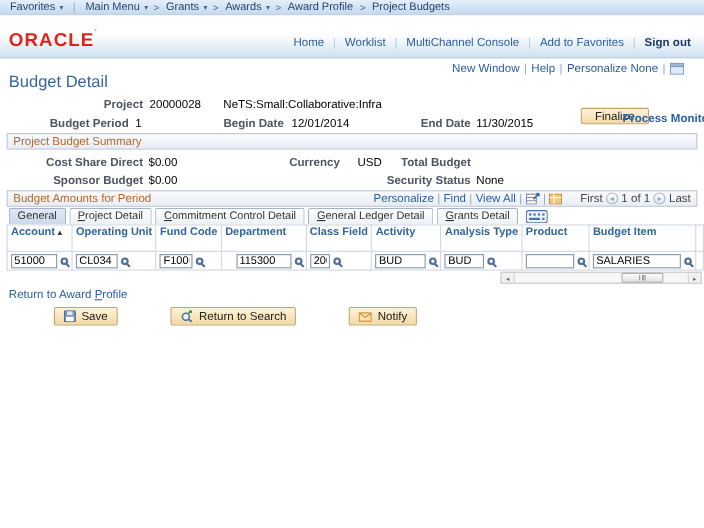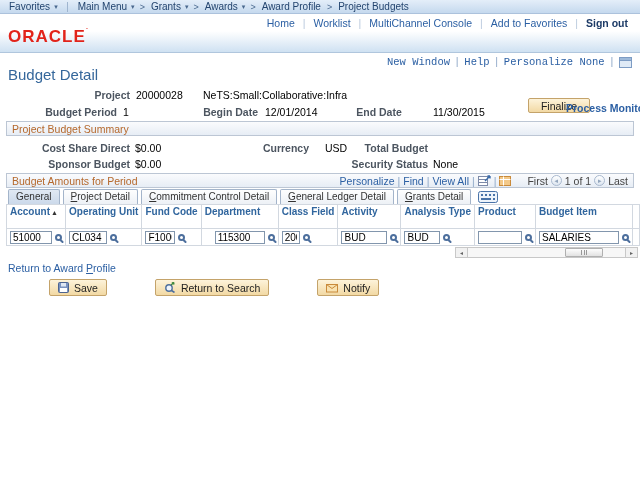--- a/index.html
+++ b/index.html
@@ -13,28 +13,28 @@
     display:flex; align-items:center; padding:0 7px; font-size:10px; color:#24456f; white-space:nowrap; }
   .crumbbar .item { margin:0 2px; cursor:default; }
   .dd-arrow { font-size:7px; color:#4a688e; margin:0 1px 0 2px; }
   .vbar { width:1px; height:10px; background:#9fb5cf; margin:0 8px; }
   .gt { color:#4a688e; font-size:9px; margin:0 4px; }
 
   
   .hdr { position:absolute; top:14px; left:0; width:640px; height:39px;
     background:linear-gradient(#ffffff 45%, #cfe1f2); border-bottom:1px solid #b0c6dd; }
   .hdr-links { position:absolute; top:3px; right:10px; display:flex; align-items:center; font-size:10.5px; }
-  .hdr-links .lnk { color:#2b5fa3; margin:0 4px; cursor:pointer; }
+  .hdr-links .lnk { color:#2b5fa3; margin:16px 4px; cursor:pointer; }
   .hdr-links .sep { color:#b9c9dd; margin:0 4px; }
   .hdr-links .signout { color:#1c3a66; font-weight:bold; margin:0 2px 0 4px; cursor:pointer; }
   .logo { position:absolute; left:8px; top:13px; color:#e2231a; font-size:17px; font-weight:bold; letter-spacing:1px; }
   .logo::after { content:"\00B4"; font-size:7px; vertical-align:top; }
 
   
-  .pgtools { position:absolute; top:56px; right:8px; display:flex; align-items:center; font-size:10.5px; color:#2b5fa3;font-family:Liberation Mono, monospace; }
+  .pgtools { position:absolute; top:56px; right:18px; display:flex; align-items:center; font-size:10.5px; color:#2b5fa3; }
   .pgtools .sep { color:#8fa8c8; margin:0 4px; }
   .pgtools .lnk { cursor:pointer; }
 
   .title { position:absolute; top:66px; left:8px; font-size:15px; color:#35679b; }
 
   
   .lbl { font-weight:bold; color:#4c5560; font-size:10.5px; }
   .val { color:#000; font-size:10.5px; }
   .abs { position:absolute; white-space:nowrap; }
   .ralign { text-align:right; }
@@ -150,21 +150,21 @@
   <div class="title">Budget Detail</div>
 
   <span class="abs lbl ralign" style="top:89px; left:0; width:130px;">Project</span>
   <span class="abs val" style="top:89px; left:136px;">20000028</span>
   <span class="abs lbl ralign" style="top:106px; left:0; width:117px;">Budget Period</span>
 
   <span class="abs val" style="top:89px; left:203px;">NeTS:Small:Collaborative:Infra</span>
   <span class="abs val" style="top:106px; left:123px;">1</span>
   <span class="abs lbl ralign" style="top:106px; left:160px; width:98px;">Begin Date</span>
   <span class="abs val" style="top:106px; left:265px;">12/01/2014</span>
-  <span class="abs lbl ralign" style="top:106px; left:330px; width:98px;text-align:center;">End Date</span>
+  <span class="abs lbl ralign" style="top:106px; left:330px; width:98px;">End Date</span>
   <span class="abs val" style="top:106px; left:433px;">11/30/2015</span>
 
   <button class="btn-tan abs" style="top:98px; left:487px; width:62px; height:15px;">Finalize</button>
   <span class="abs proclink" style="top:102px; left:566px;">Process Monitor</span>
 
   <div class="secbar" style="top:121px;">
     <span>Project Budget Summary</span>
   </div>
 
   <span class="abs lbl ralign" style="top:142px; left:0; width:130px;">Cost Share Direct</span>

